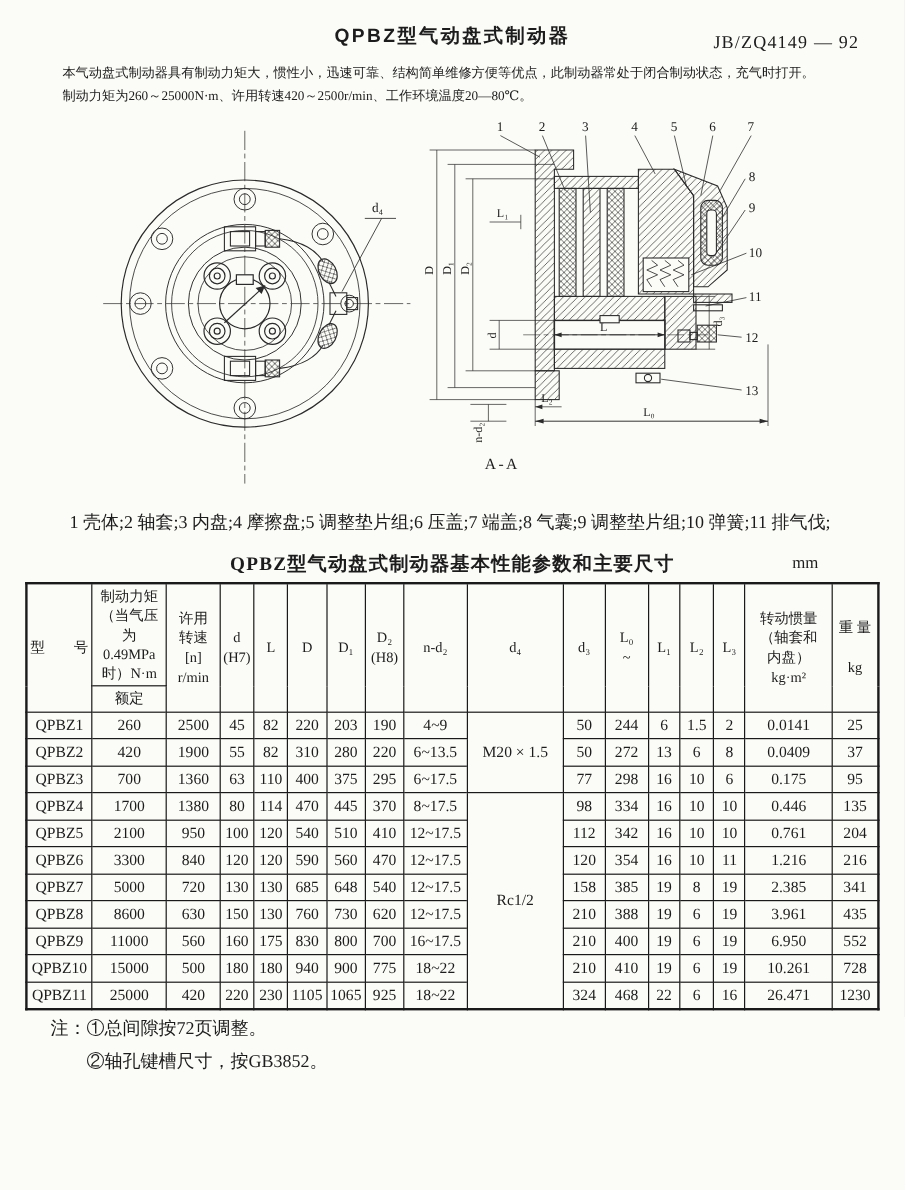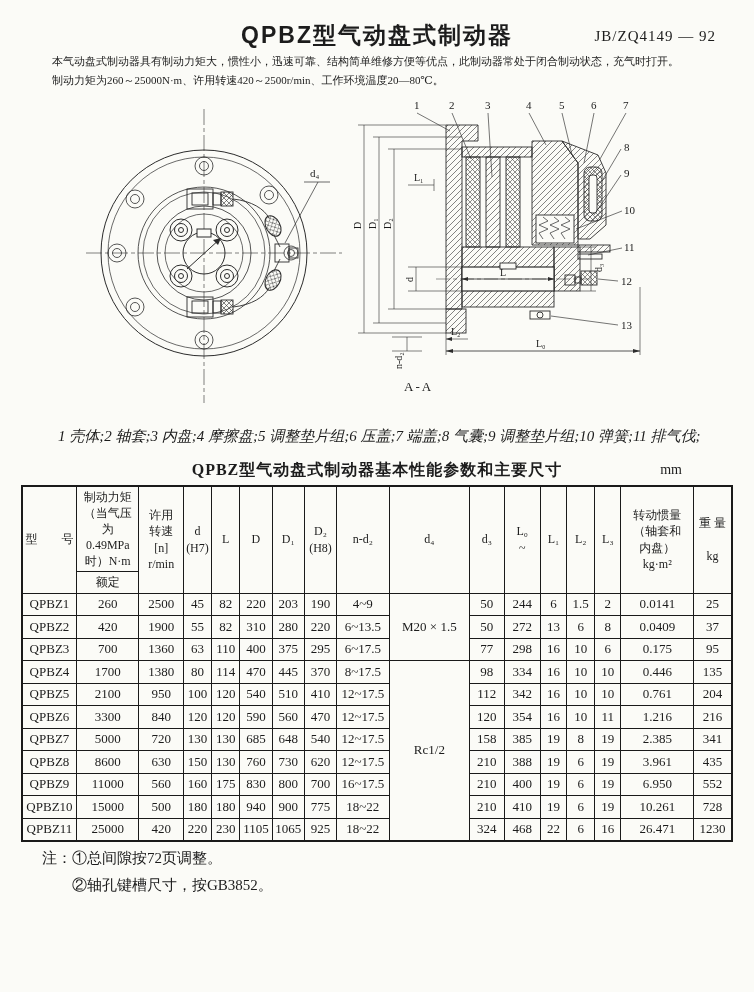--- a/index.html
+++ b/index.html
@@ -10,39 +10,39 @@
     margin: 0 auto;
     background: #fbfbf7;
     color: #1c1c1c;
     font-family: "Liberation Serif", "DejaVu Serif", serif;
     overflow: hidden;
   }
   .doc-header { position: relative; padding-top: 20px; height: 40px; }
   .doc-title {
     text-align: center;
     font-family: "Liberation Sans", "DejaVu Sans", sans-serif;
-    font-weight: bold; font-size: 23px; letter-spacing: 2px;
+    font-weight: bold; font-size: 16px; letter-spacing: 2px;
   }
   .doc-standard {
     position: absolute; right: 38px; top: 28px;
     font-size: 15px; letter-spacing: 1px;
   }
   .intro { margin: 12px 30px 0 30px; }
   .intro p {
     font-size: 11px; line-height: 1.75;
     text-align: justify; text-indent: 2em;
   }
   .figures { position: relative; height: 322px; margin-top: 6px; }
   .fig { position: absolute; }
   .fig-front { left: 84px; top: 6px; }
   .fig-section { left: 350px; top: 0; }
   svg text { font-family: "Liberation Serif", "DejaVu Serif", serif; fill:#1c1c1c; }
   .parts-list {
     margin: 4px 28px 0 28px;
-    font-size: 15px; line-height: 1.8; text-indent: 2em; text-align: justify; font-style: italic;
+    font-size: 15px; line-height: 1.8; text-indent: 2em; text-align: justify;
   }
   .table-title-row { position: relative; margin-top: 10px; text-align: center; }
   .table-title {
     display:inline-block;
     font-family: Liberation Serif, serif;
     font-weight: bold; font-size: 16px; letter-spacing: 1px;
   }
   .table-unit { position: absolute; right: 72px; top: 2px; font-size: 14px; }
   table.params {
     margin: 4px auto 0 auto;

